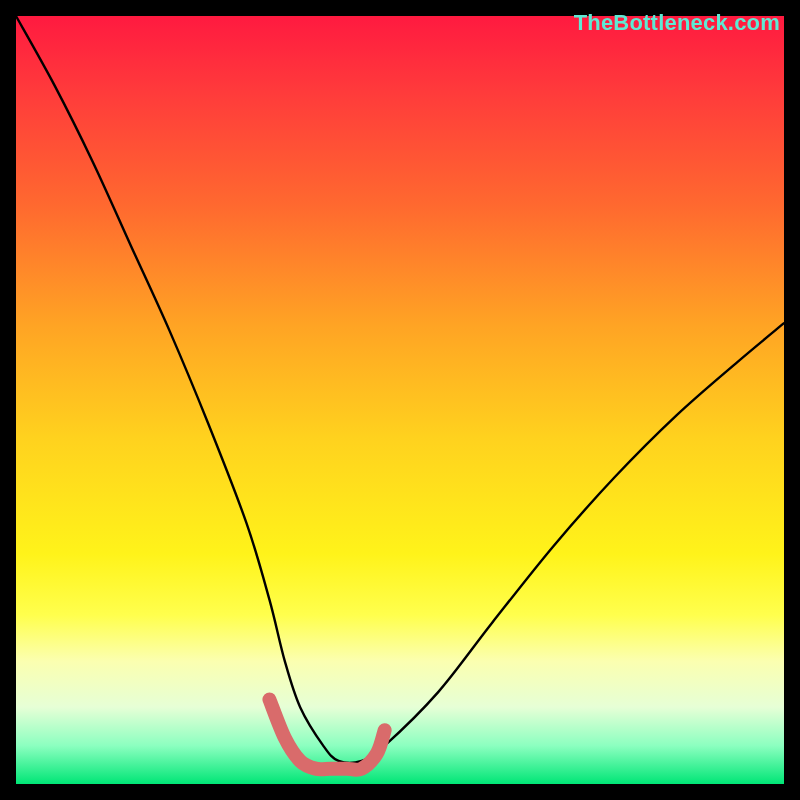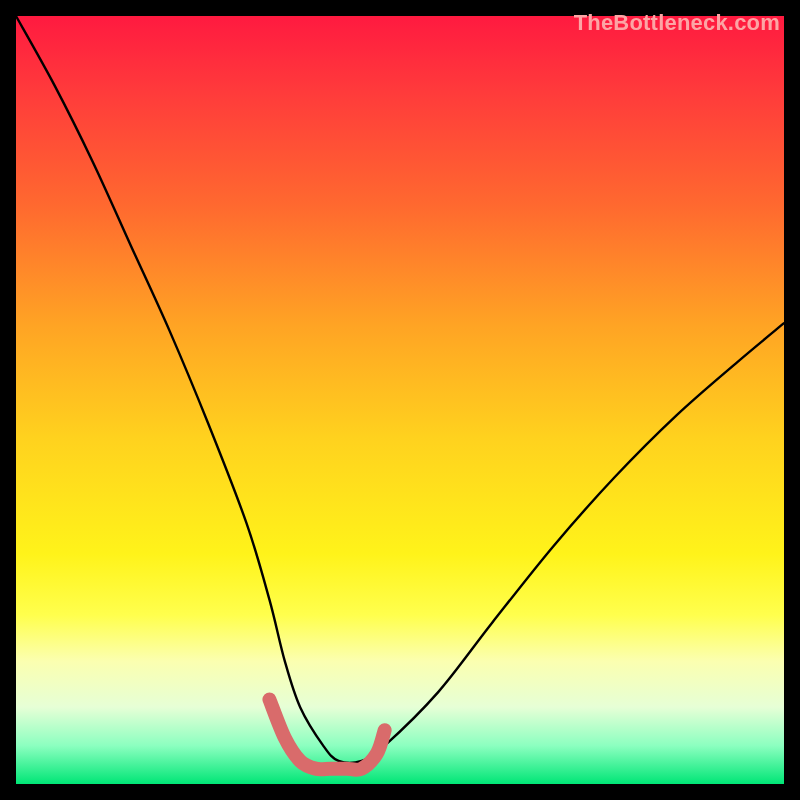--- a/index.html
+++ b/index.html
@@ -10,21 +10,21 @@
           #ff3b3b 10%,
           #ff6a2f 25%,
           #ffa324 40%,
           #ffd21e 55%,
           #fff31a 70%,
           #ffff4d 78%,
           #fbffb0 84%,
           #e6ffd6 90%,
           #8cffc0 95%,
           #00e676 100%);}
-  .wm{position:absolute;right:20px;top:10px;color:#fca5a5;font:bold 22px Arial,sans-serif;letter-spacing:.2px}
+  .wm{position:absolute;right:20px;top:10px;color:#5eead4;font:bold 22px Arial,sans-serif;letter-spacing:.2px}
   svg.curves{position:absolute;left:16px;top:16px;width:768px;height:768px;overflow:visible}
 </style>
 </head>
 <body>
 
 <div class="stage">
   <div class="grad"></div>
 
   <div class="wm">TheBottleneck.com</div>
 

